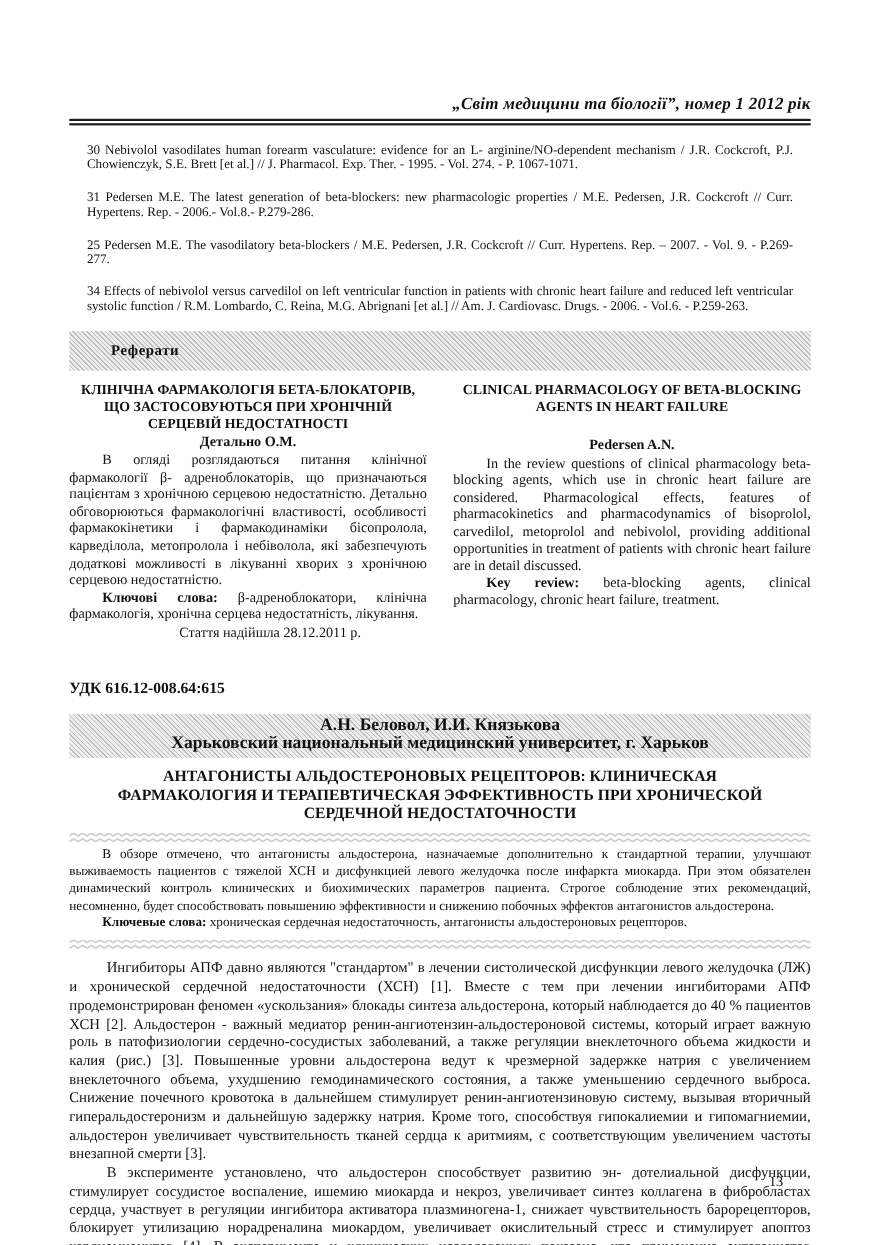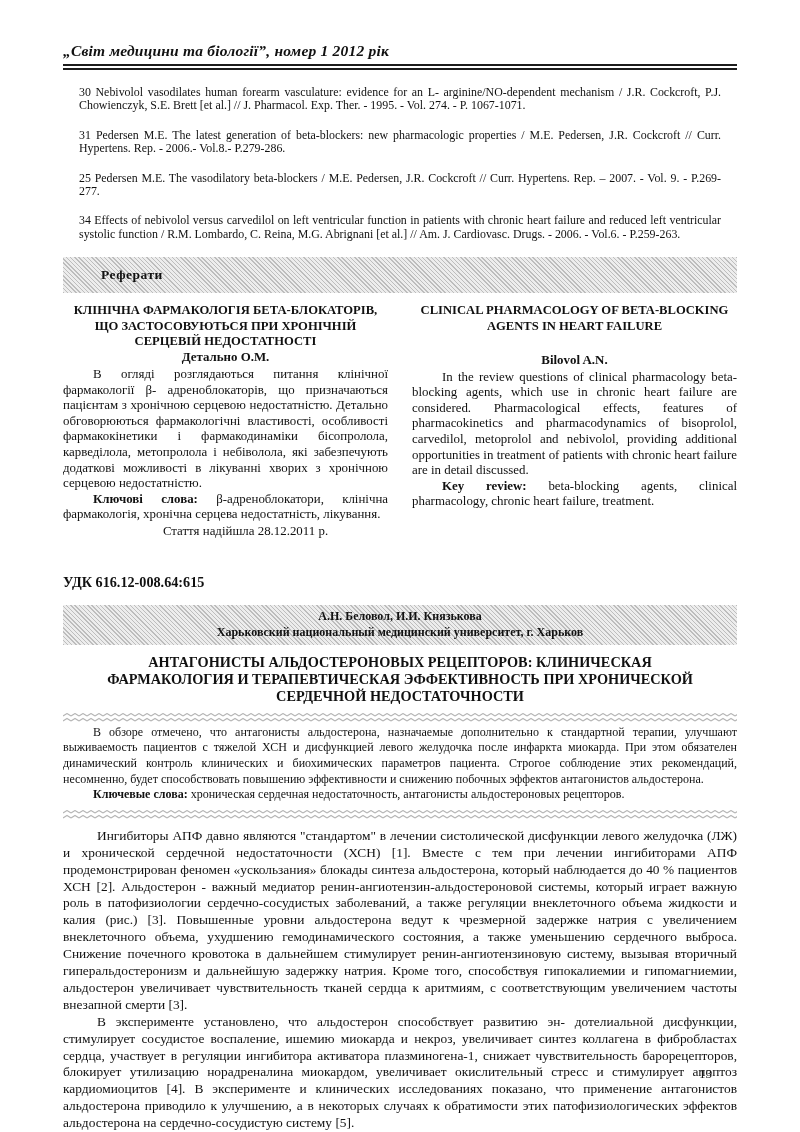--- a/index.html
+++ b/index.html
@@ -11,25 +11,27 @@
     position:relative;
     overflow:hidden;
   }
   .page{
     width:674px;
     margin:0 auto;
     padding-top:42px;
   }
   
   .journal-header{
+    text-align:right;
     font-weight:bold;
     font-style:italic;
     font-size:15.5px;
     letter-spacing:.2px;
     padding-bottom:4px;
+    margin-top:44px;
   }
   .header-rule{
     border-top:2px solid #1c1c1c;
     border-bottom:2.5px solid #1c1c1c;
     height:2px;
     margin-bottom:14px;
   }
   
   .references{
     font-size:11.9px;
@@ -95,21 +97,21 @@
   .udk{
     font-weight:bold;
     font-size:14.2px;
     margin-top:34px;
   }
   .authors-banner{
     margin-top:14px;
     padding:3px 0 4px 0;
     text-align:center;
     font-weight:bold;
-    font-size:12px;
+    font-size:16px;
     line-height:16.5px;
   }
   .article-title{
     font-weight:bold;
     text-align:center;
     font-size:14.3px;
     line-height:17.4px;
     margin-top:9px;
     padding:0 28px;
   }
@@ -165,21 +167,21 @@
     <div class="abstract-col">
       <div class="abs-title">КЛІНІЧНА ФАРМАКОЛОГІЯ БЕТА-БЛОКАТОРІВ, ЩО ЗАСТОСОВУЮТЬСЯ ПРИ ХРОНІЧНІЙ СЕРЦЕВІЙ НЕДОСТАТНОСТІ</div>
       <div class="abs-author">Детально О.М.</div>
       <div class="abs-body">В огляді розглядаються питання клінічної фармакології β- адреноблокаторів, що призначаються пацієнтам з хронічною серцевою недостатністю. Детально обговорюються фармакологічні властивості, особливості фармакокінетики і фармакодинаміки бісопролола, карведілола, метопролола і небіволола, які забезпечують додаткові можливості в лікуванні хворих з хронічною серцевою недостатністю.</div>
       <div class="abs-keywords"><span class="bold">Ключові слова:</span><span> β-адреноблокатори, клінічна фармакологія, хронічна серцева недостатність, лікування.</span></div>
       <div class="received">Стаття надійшла 28.12.2011 р.</div>
     </div>
 
     <div class="abstract-col">
       <div class="abs-title">CLINICAL PHARMACOLOGY OF BETA-BLOCKING AGENTS IN HEART FAILURE</div>
-      <div class="abs-author en-author">Bilovol A.N.</div>
+      <div class="abs-author en-author">Pedersen A.N.</div>
       <div class="abs-body">In the review questions of clinical pharmacology beta-blocking agents, which use in chronic heart failure are considered. Pharmacological effects, features of pharmacokinetics and pharmacodynamics of bisoprolol, carvedilol, metoprolol and nebivolol, providing additional opportunities in treatment of patients with chronic heart failure are in detail discussed.</div>
       <div class="abs-keywords"><span class="bold">Key review:</span><span> beta-blocking agents, clinical pharmacology, chronic heart failure, treatment.</span></div>
     </div>
 
   </div>
 
   <div class="udk">УДК 616.12-008.64:615</div>
 
   <div class="authors-banner hatch">
     <div>А.Н. Беловол, И.И. Князькова</div>

